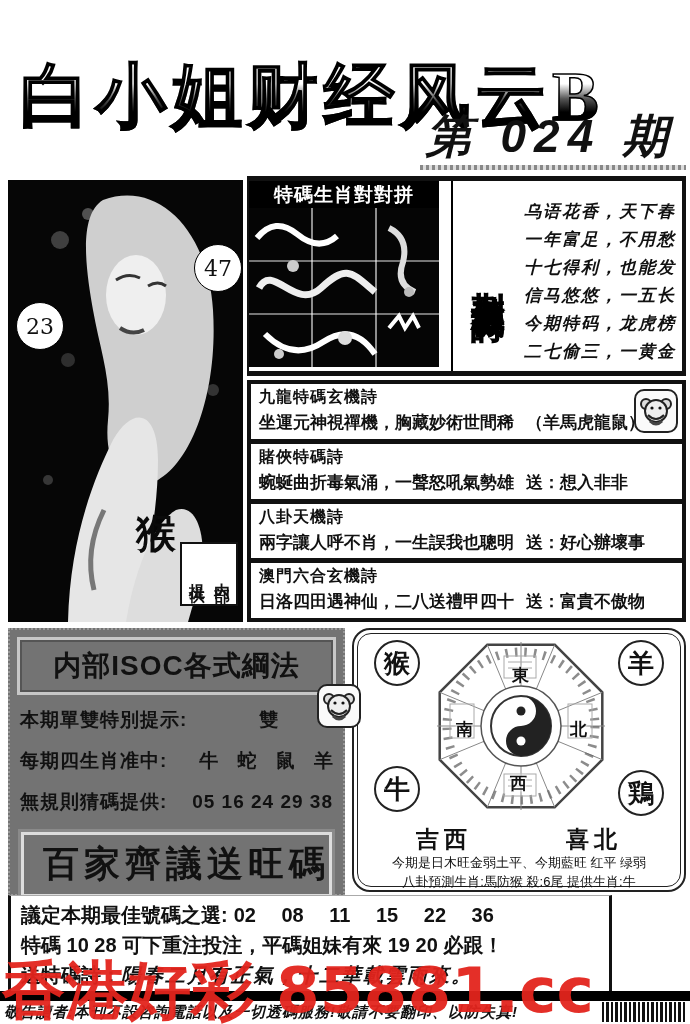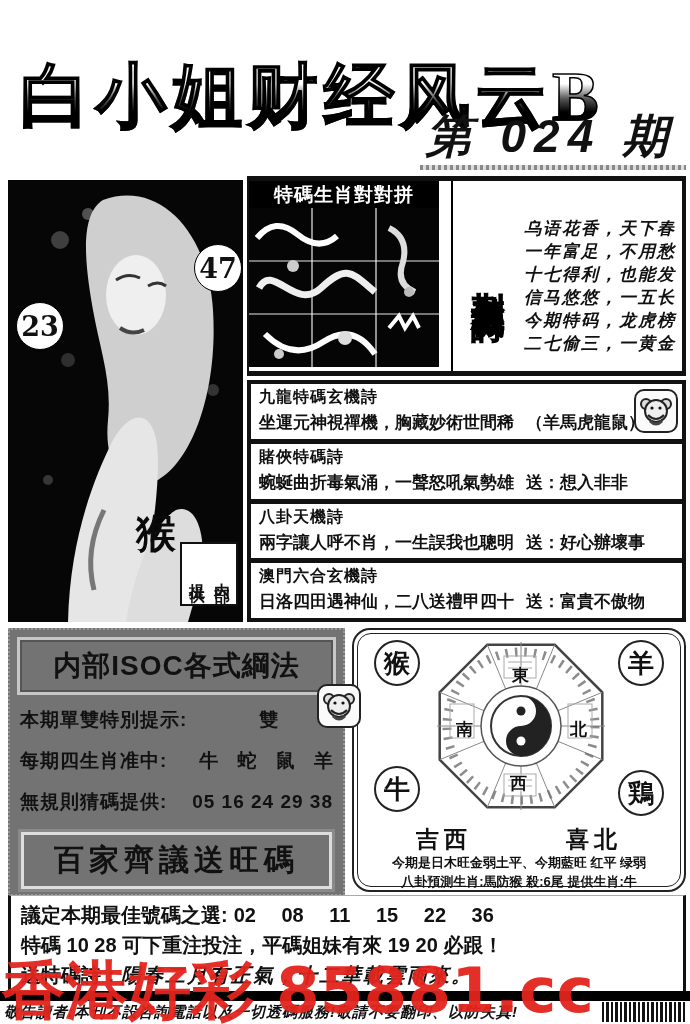--- a/index.html
+++ b/index.html
@@ -12,21 +12,21 @@
     .masthead{background:linear-gradient(180deg,#ffffff 0%,#ffffff 36%,#555 52%,#000 66%,#000 100%);
               -webkit-background-clip:text;background-clip:text;color:transparent;
               -webkit-text-stroke:1.5px #000;}
   }
   .issue{position:absolute;right:14px;top:106px;font-size:46px;font-weight:900;letter-spacing:8px;white-space:nowrap;font-style:italic;}
   .speck{position:absolute;left:420px;top:165px;width:266px;height:5px;
          background:repeating-linear-gradient(90deg,#888 0 3px,#ddd 3px 6px);}
   
   .photo{position:absolute;left:8px;top:180px;width:235px;height:442px;background:#060606;overflow:hidden;}
   .badge{position:absolute;width:46px;height:46px;border-radius:50%;background:#fff;border:1px solid #000;
-         display:flex;align-items:center;justify-content:center;font-size:27px;font-weight:700;
+         display:flex;align-items:center;justify-content:center;font-size:22px;font-weight:400;
          font-family:"DejaVu Serif",serif;}
   .badge.b23{left:8px;top:122px;}
   .badge.b47{left:186px;top:64px;}
   .photo-zodiac{position:absolute;left:128px;top:326px;font-size:40px;font-weight:800;color:#0a0a0a;
                 font-family:"DejaVu Serif",serif;}
   .stamp{position:absolute;left:172px;top:362px;width:58px;height:64px;background:#fff;border:2px solid #111;
          display:flex;flex-direction:row;align-items:center;justify-content:space-evenly;box-sizing:border-box;}
   .stamp span{writing-mode:vertical-rl;font-size:16px;font-weight:800;letter-spacing:4px;
               font-family:"DejaVu Serif",serif;}
   
@@ -34,21 +34,21 @@
            border-top:5px solid #111;border-bottom:5px solid #111;border-right:4px solid #111;border-left:2px solid #111;
            display:flex;background:#fff;gap:12px;}
   .pair-left{width:190px;display:flex;flex-direction:column;}
   .pair-head{height:36px;background:#000;color:#fff;display:flex;align-items:center;justify-content:center;
              font-size:19px;font-weight:900;letter-spacing:1px;white-space:nowrap;}
   .dragons{flex:1;}
   .pair-div{width:7px;background:#000;}
   .jing-title{width:52px;display:flex;align-items:center;justify-content:center;}
   .jing-title span{writing-mode:vertical-rl;font-size:33px;font-weight:900;letter-spacing:4px;
                    font-family:"DejaVu Serif",serif;-webkit-text-stroke:1px #000;}
-  .jing-lines{flex:1;padding:28px 6px 8px 2px;display:flex;flex-direction:column;justify-content:center;}
+  .jing-lines{flex:1;padding:19px 6px 8px 2px;display:flex;flex-direction:column;justify-content:space-between;}
   .jl{font-size:17px;font-weight:600;font-style:italic;letter-spacing:2px;white-space:nowrap;
       font-family:"DejaVu Serif",serif;}
   
   .rows{position:absolute;left:247px;top:380px;width:439px;height:242px;box-sizing:border-box;
         background:#111;padding:4px;display:flex;flex-direction:column;gap:5px;}
   .prow{background:#fff;flex:1;padding:3px 8px;position:relative;overflow:hidden;}
   .pt{font-size:16px;font-weight:800;letter-spacing:1px;}
   .pl{font-size:17px;font-weight:700;margin-top:3px;white-space:nowrap;font-family:"DejaVu Serif",serif;}
   .pl .tail{margin-left:12px;font-family:"Liberation Sans",sans-serif;font-weight:800;}
   .micon{position:absolute;width:44px;height:44px;border:2px solid #222;border-radius:10px;background:#fafafa;
@@ -59,40 +59,40 @@
       border:2px dotted #999;padding:6px 8px;background:#737373;}
   .isoc-head{border:2px solid #555;outline:3px solid #c7c7c7;margin:4px 2px 6px;padding:5px 2px;
              text-align:center;font-size:28px;font-weight:900;letter-spacing:1px;white-space:nowrap;}
   .blrow{display:flex;align-items:baseline;font-size:19px;font-weight:700;margin:15px 2px 0;white-space:nowrap;}
   .blrow .lbl{letter-spacing:1px;}
   .v1{margin-left:72px;letter-spacing:2px;}
   .v2{margin-left:auto;word-spacing:14px;}
   .v3{margin-left:auto;letter-spacing:1px;}
   .bl .micon{position:absolute;right:-18px;top:54px;z-index:6;}
   .baijia{border:3px solid #8a8a8a;box-shadow:inset 0 0 0 3px #ddd;margin:14px 0 0;padding:8px 2px;
-          text-align:center;font-size:30px;font-weight:900;letter-spacing:5px;white-space:nowrap;}
+          text-align:right;font-size:36px;font-weight:900;letter-spacing:5px;white-space:nowrap;}
   
   .br{position:absolute;left:352px;top:628px;width:334px;height:264px;box-sizing:border-box;
       border:2px solid #222;border-radius:18px;background:#fff;}
   .br::before{content:"";position:absolute;inset:3px;border:1px solid #222;border-radius:14px;pointer-events:none;}
   .zc{position:absolute;width:42px;height:42px;border:2px solid #222;border-radius:50%;background:#fff;
       display:flex;align-items:center;justify-content:center;font-size:26px;font-weight:800;z-index:3;
       font-family:"DejaVu Serif",serif;}
   .zc.tl{left:20px;top:10px;}  .zc.tr{right:20px;top:10px;}
   .zc.bl2{left:20px;top:136px;} .zc.br2{right:20px;top:140px;}
   .wheel{position:absolute;left:50px;top:4px;width:234px;height:188px;}
   .dir{position:absolute;font-size:17px;font-weight:900;z-index:2;text-shadow:0 0 3px #fff,0 0 3px #fff;}
   .dir.t{left:158px;top:32px;}
   .luck{position:absolute;left:0;right:0;top:194px;display:flex;justify-content:space-between;
         padding:0 62px;font-size:23px;font-weight:900;letter-spacing:5px;}
-  .bline{position:absolute;left:6px;right:6px;text-align:center;font-weight:700;white-space:nowrap;}
+  .bline{position:absolute;left:6px;right:6px;text-align:center;font-weight:400;white-space:nowrap;}
   .bline.l1{top:224px;font-size:13px;}
   .bline.l2{top:243px;font-size:13px;}
   
-  .rec{position:absolute;left:8px;top:895px;width:678px;height:96px;box-sizing:border-box;background:#fff;
+  .rec{position:absolute;left:8px;top:895px;width:604px;height:96px;box-sizing:border-box;background:#fff;
        border-left:3px solid #111;border-right:3px solid #111;border-top:1px solid #aaa;padding:4px 10px 0;}
   .recrow{font-size:20px;font-weight:900;line-height:30px;white-space:nowrap;}
   .recrow .nums{word-spacing:20px;margin-left:6px;}
   .recrow .script{font-family:"DejaVu Serif",serif;font-style:italic;font-weight:600;font-size:20px;letter-spacing:2px;text-align:center;}
   .bbar{position:absolute;left:0;top:991px;width:690px;height:10px;background:#000;}
   .footer{position:absolute;left:0;top:1002px;width:690px;display:flex;align-items:center;
           padding:0 4px;box-sizing:border-box;font-size:15px;font-weight:800;letter-spacing:1px;white-space:nowrap;font-style:italic;}
   .barcode{margin-left:auto;width:84px;height:20px;flex-shrink:0;
            background:repeating-linear-gradient(90deg,#111 0 2px,#fff 2px 4px,#111 4px 7px,#fff 7px 9px);}
   .wm{position:absolute;left:2px;top:948px;z-index:9;font-size:63px;font-weight:900;color:#e3241d;

